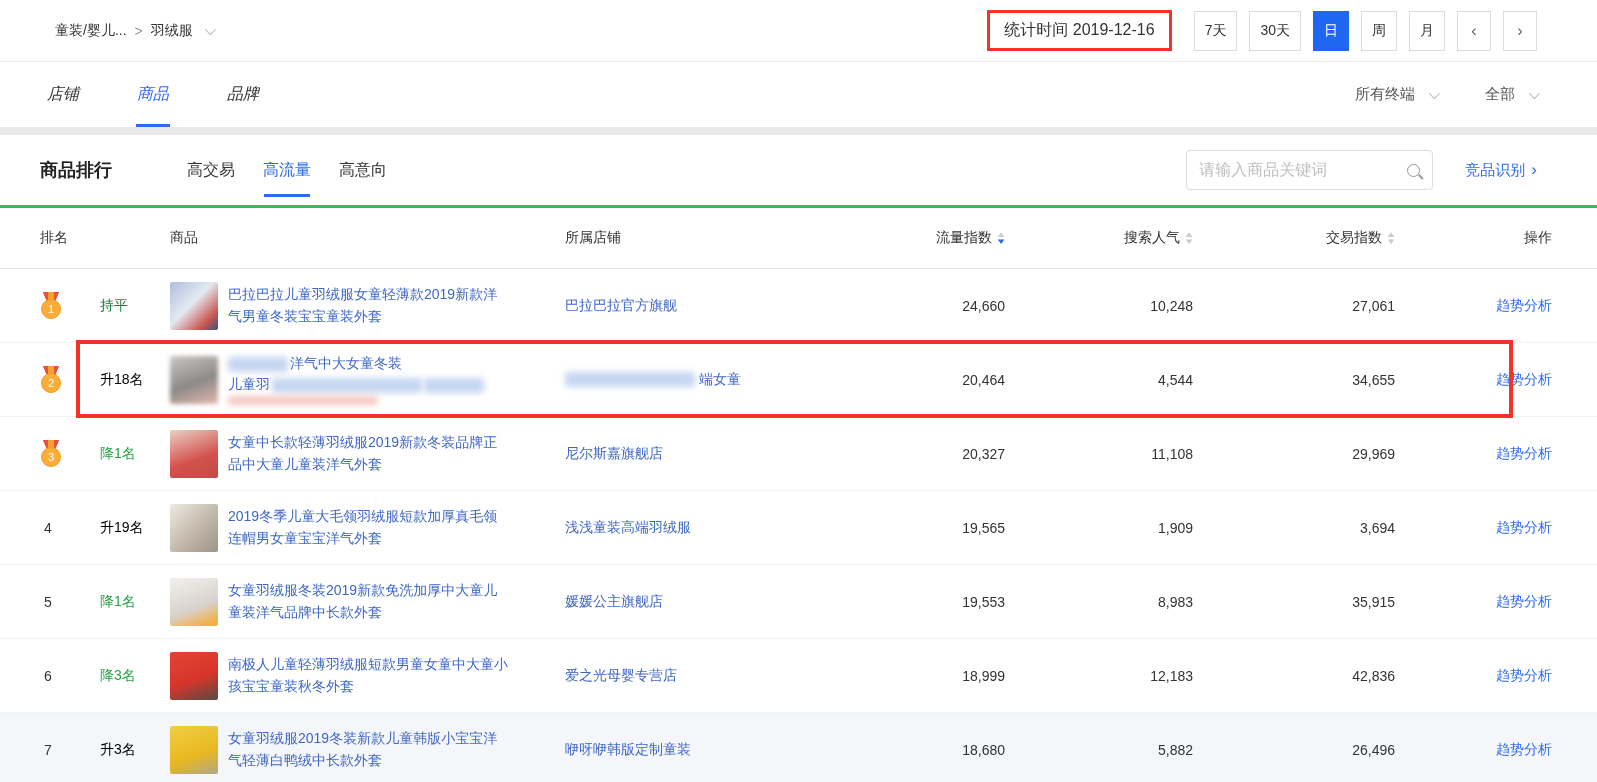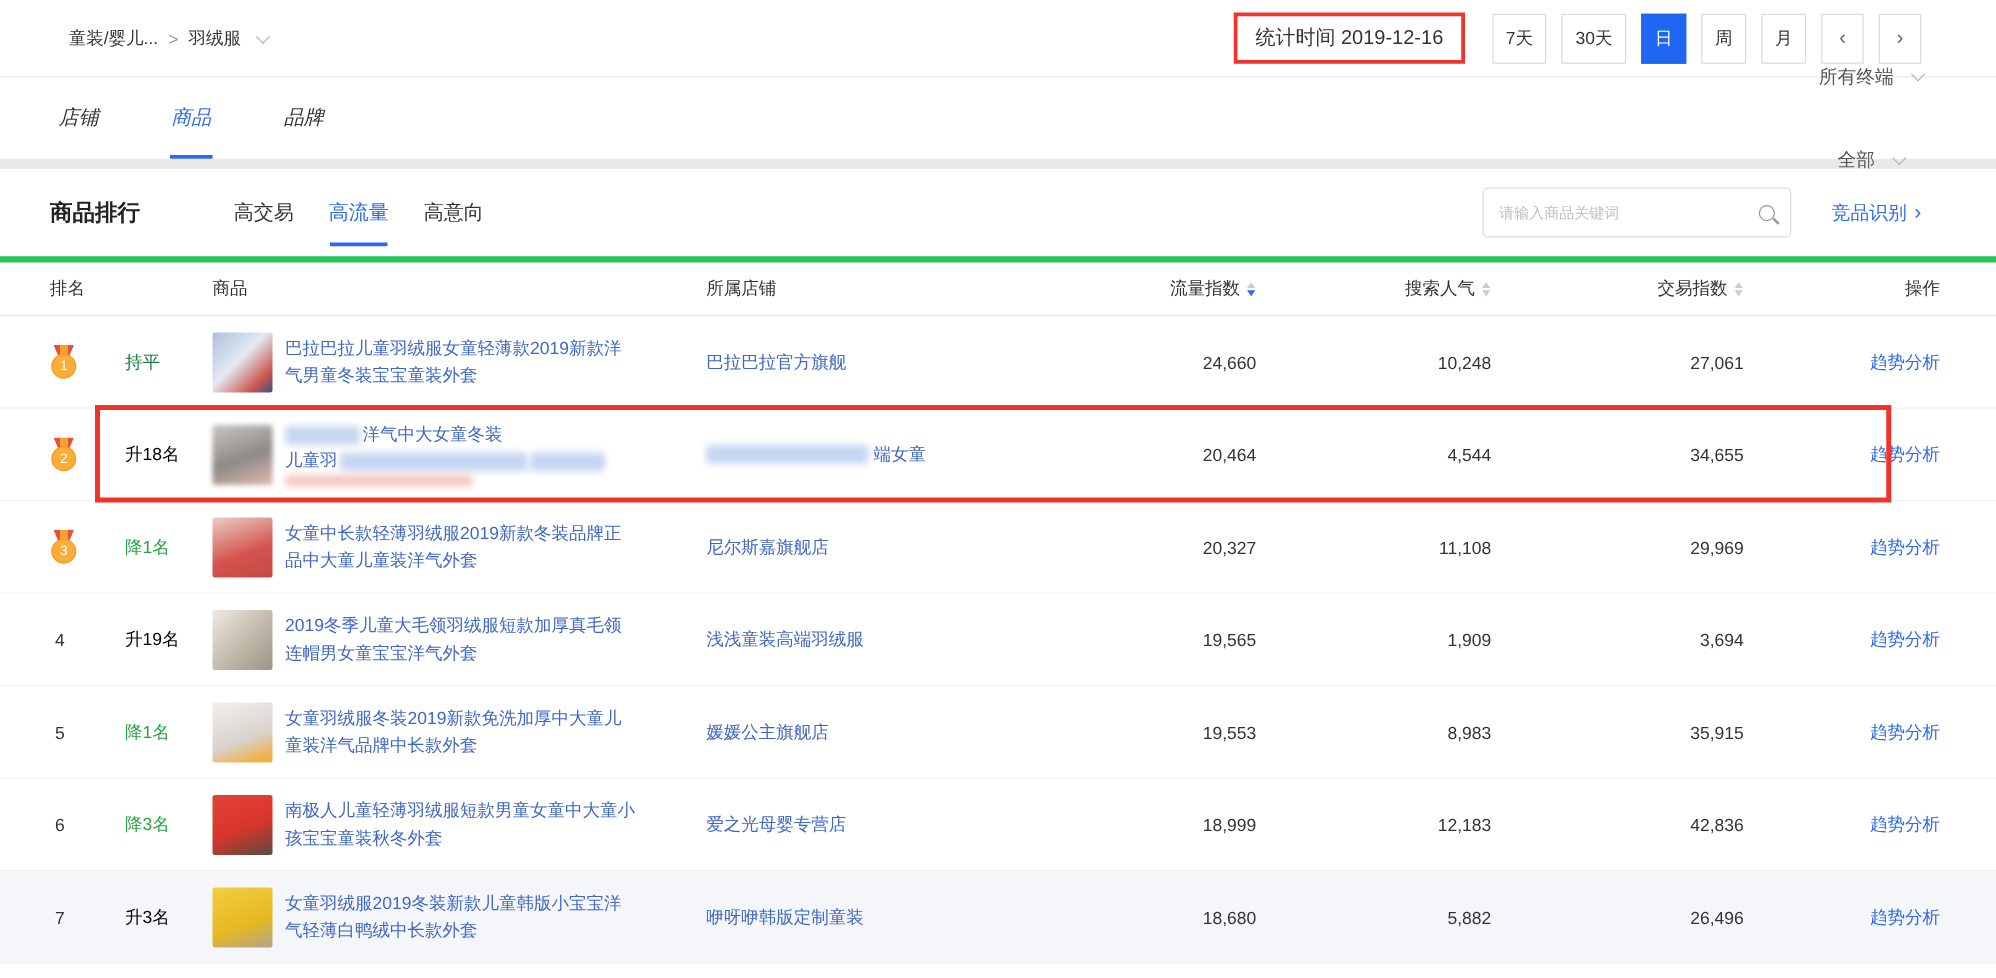--- a/index.html
+++ b/index.html
@@ -25,50 +25,50 @@
 
   
   .navbar { height:65px; display:flex; align-items:center; justify-content:space-between;
     padding:0 60px 0 47px; }
   .navtabs { display:flex; gap:58px; height:100%; }
   .navtab { font-size:16px; color:#333; display:flex; align-items:center; height:100%;
     position:relative; cursor:pointer;font-style:italic; }
   .navtab.active { color:#2d6af0; }
   .navtab.active::after { content:''; position:absolute; bottom:0; left:50%;
     transform:translateX(-50%); width:34px; height:3px; background:#2d6af0; }
-  .filters { display:flex; align-items:center; gap:48px;flex-direction:column; }
+  .filters { display:flex; align-items:center; gap:48px; }
   .filter { display:flex; align-items:center; gap:10px; font-size:15px; color:#555; cursor:pointer; }
 
   .thick-divider { height:8px; background:#e9e9e9; }
 
   
   .section-header { height:70px; display:flex; align-items:center; padding:0 60px 0 40px; }
   .section-title { font-size:18px; font-weight:bold; color:#222; margin-right:75px; }
   .subtabs { display:flex; gap:28px; height:100%; }
   .subtab { font-size:16px; color:#333; display:flex; align-items:center; height:100%;
     position:relative; cursor:pointer; }
   .subtab.active { color:#2d6af0; }
   .subtab.active::after { content:''; position:absolute; bottom:8px; left:50%;
     transform:translateX(-50%); width:46px; height:3px; background:#2d6af0; }
   .sh-right { margin-left:auto; display:flex; align-items:center; gap:32px; }
   .searchbox { width:247px; height:40px; border:1px solid #ddd; border-radius:4px;
     display:flex; align-items:center; padding:0 12px; }
-  .searchbox input { flex:1; border:none; outline:none; font-size:12px; color:#333;
+  .searchbox input { flex:1; border:none; outline:none; font-size:16px; color:#333;
     font-family:inherit; background:transparent; }
   .searchbox input::placeholder { color:#bfbfbf; }
   .mag { width:13px; height:13px; border:1.5px solid #999; border-radius:50%; position:relative;
     flex:0 0 auto; }
   .mag::after { content:''; position:absolute; width:6px; height:1.5px; background:#999;
     transform:rotate(45deg); right:-5px; bottom:-2px; }
   .competitor { color:#2d6af0; font-size:15px; display:flex; align-items:center; gap:6px; }
   .competitor .arr { font-size:17px; }
 
   
   .thead, .row { display:flex; align-items:center; }
-  .thead { height:48px; border-top:5px solid #22c55e; border-bottom:1px solid #e6e6e6;
+  .thead { height:64px; border-top:3px solid #22c55e; border-bottom:1px solid #e6e6e6;
     color:#333; font-size:14px; }
   .c-rank   { width:60px;  padding-left:40px; box-sizing:content-box; flex:0 0 auto; }
   .thead .c-rank { width:60px; }
   .c-trend  { width:70px;  flex:0 0 auto; }
   .c-prod   { width:395px; flex:0 0 auto; display:flex; align-items:center; gap:10px; }
   .c-shop   { width:330px; flex:0 0 auto; }
   .c-num1   { width:110px; flex:0 0 auto; text-align:right; }
   .c-num2   { width:188px; flex:0 0 auto; text-align:right; }
   .c-num3   { width:202px; flex:0 0 auto; text-align:right; }
   .c-act    { flex:1; text-align:right; padding-right:45px; }

